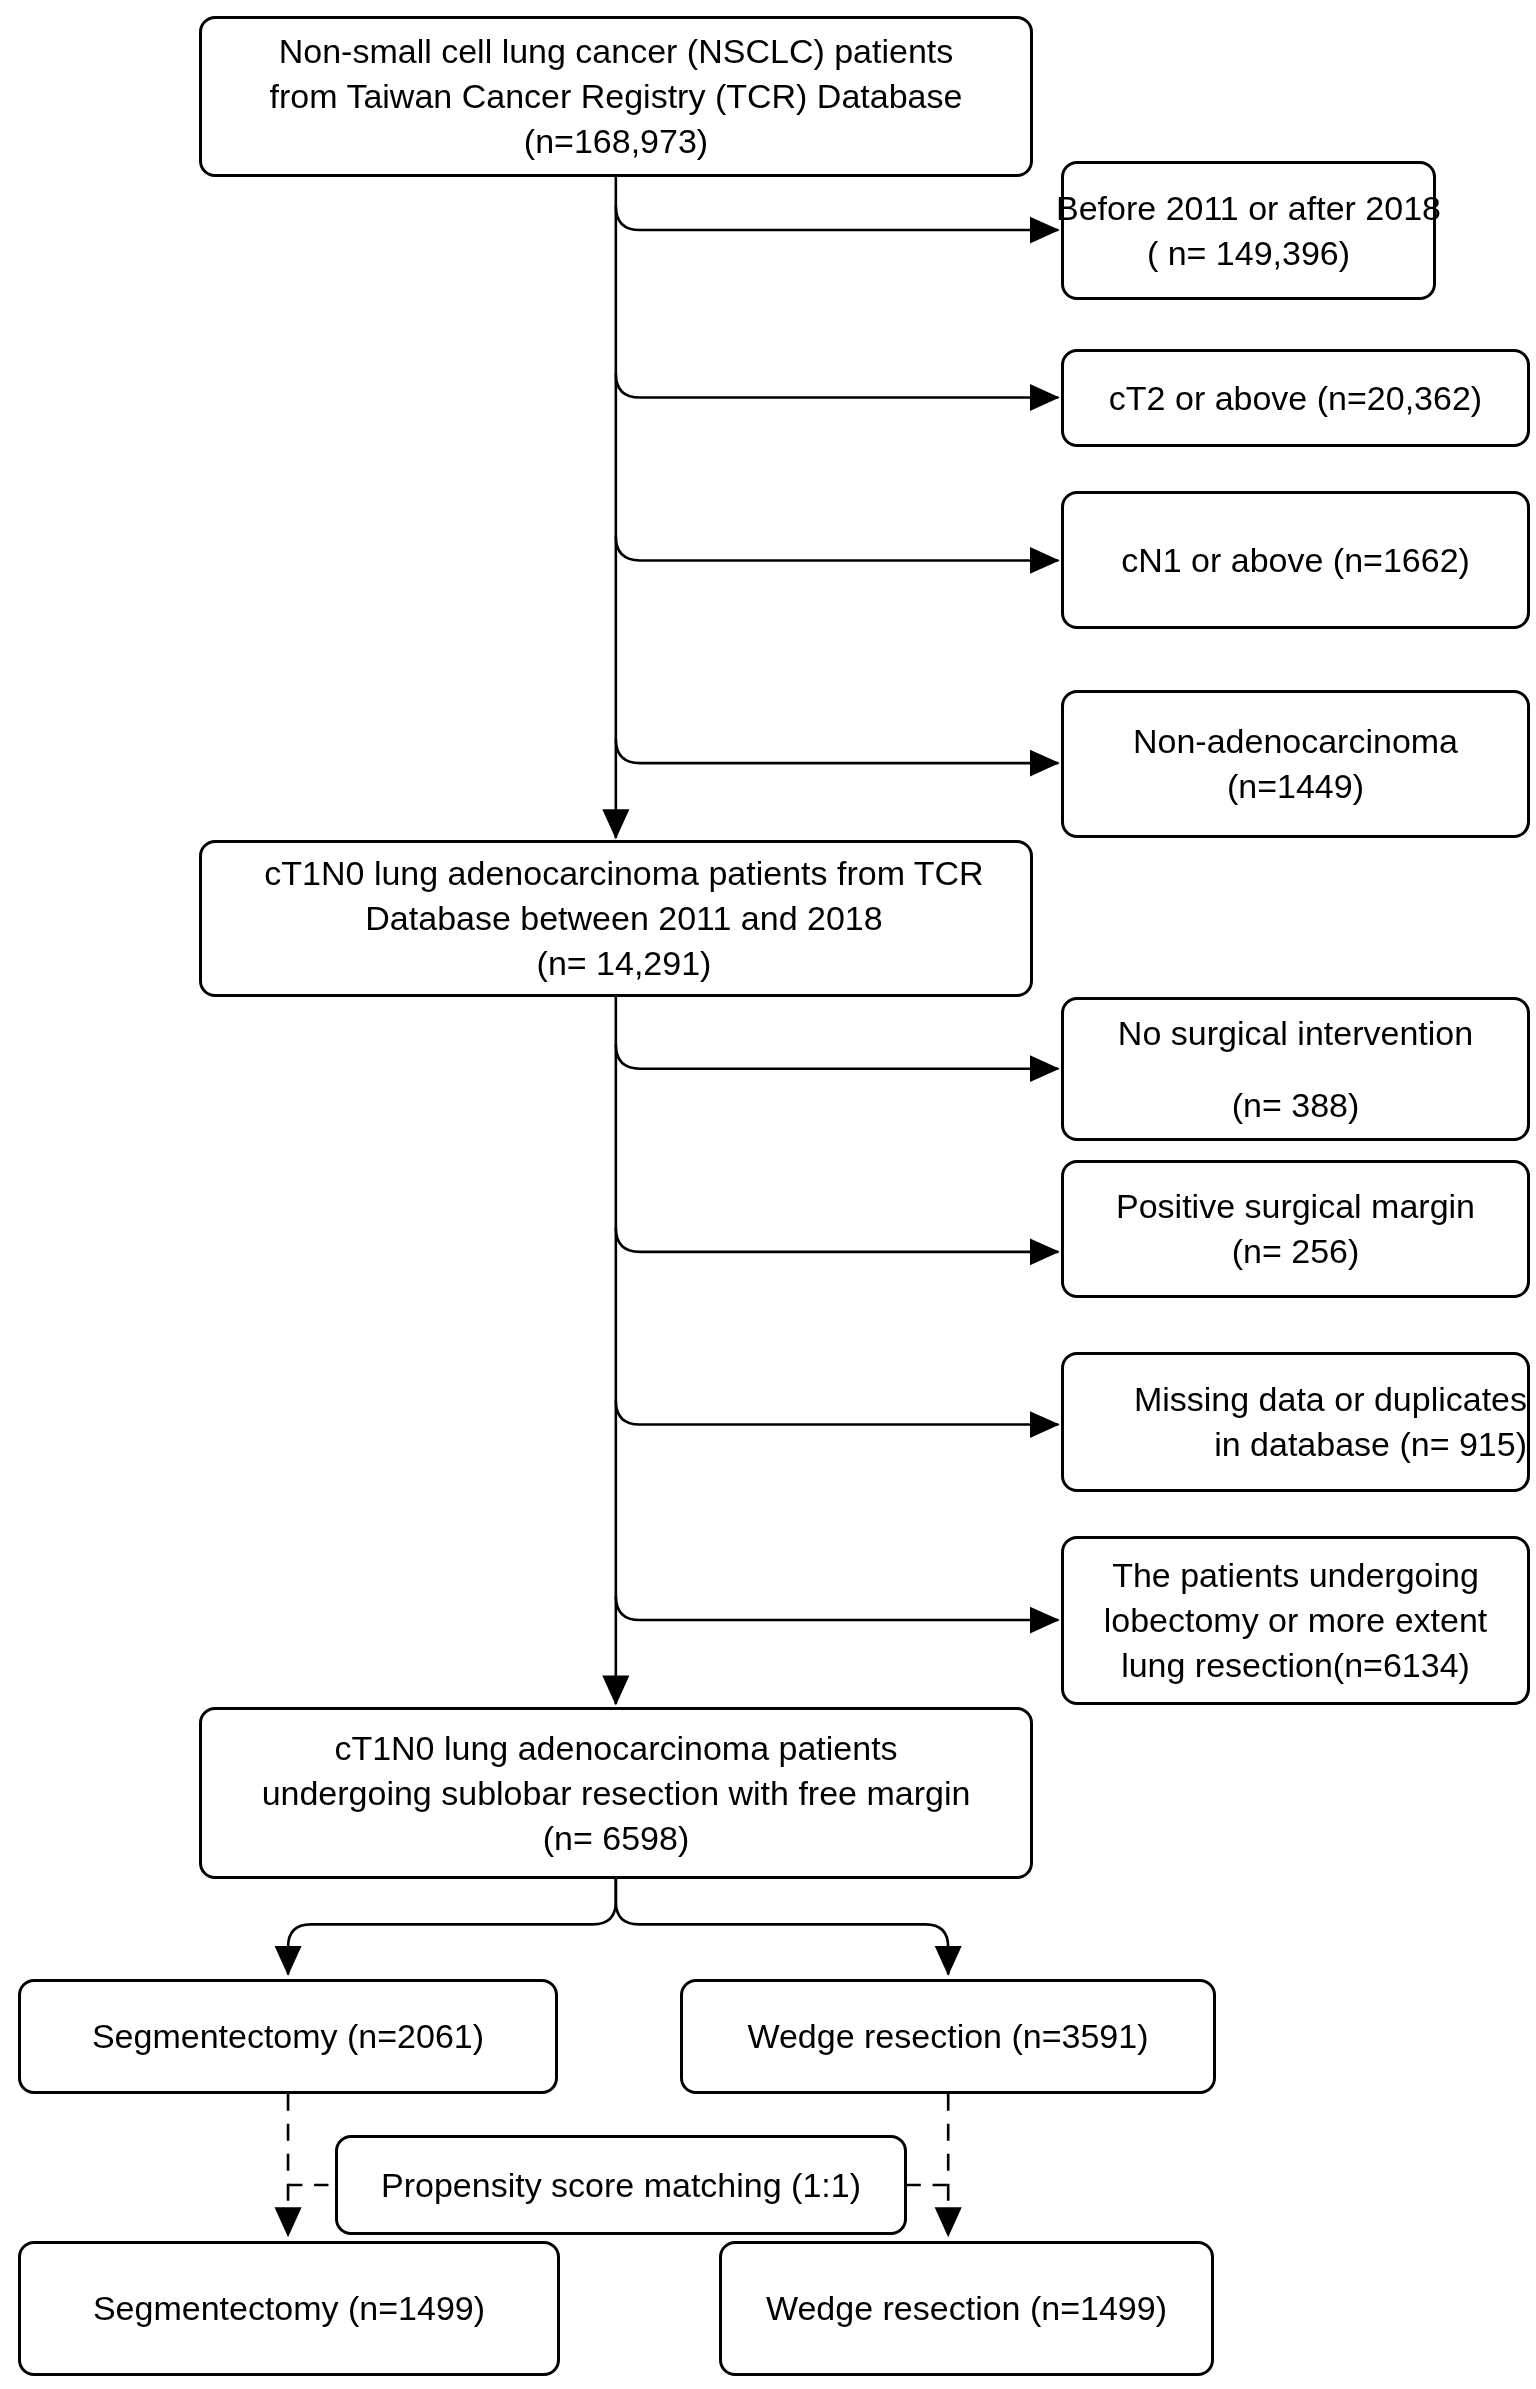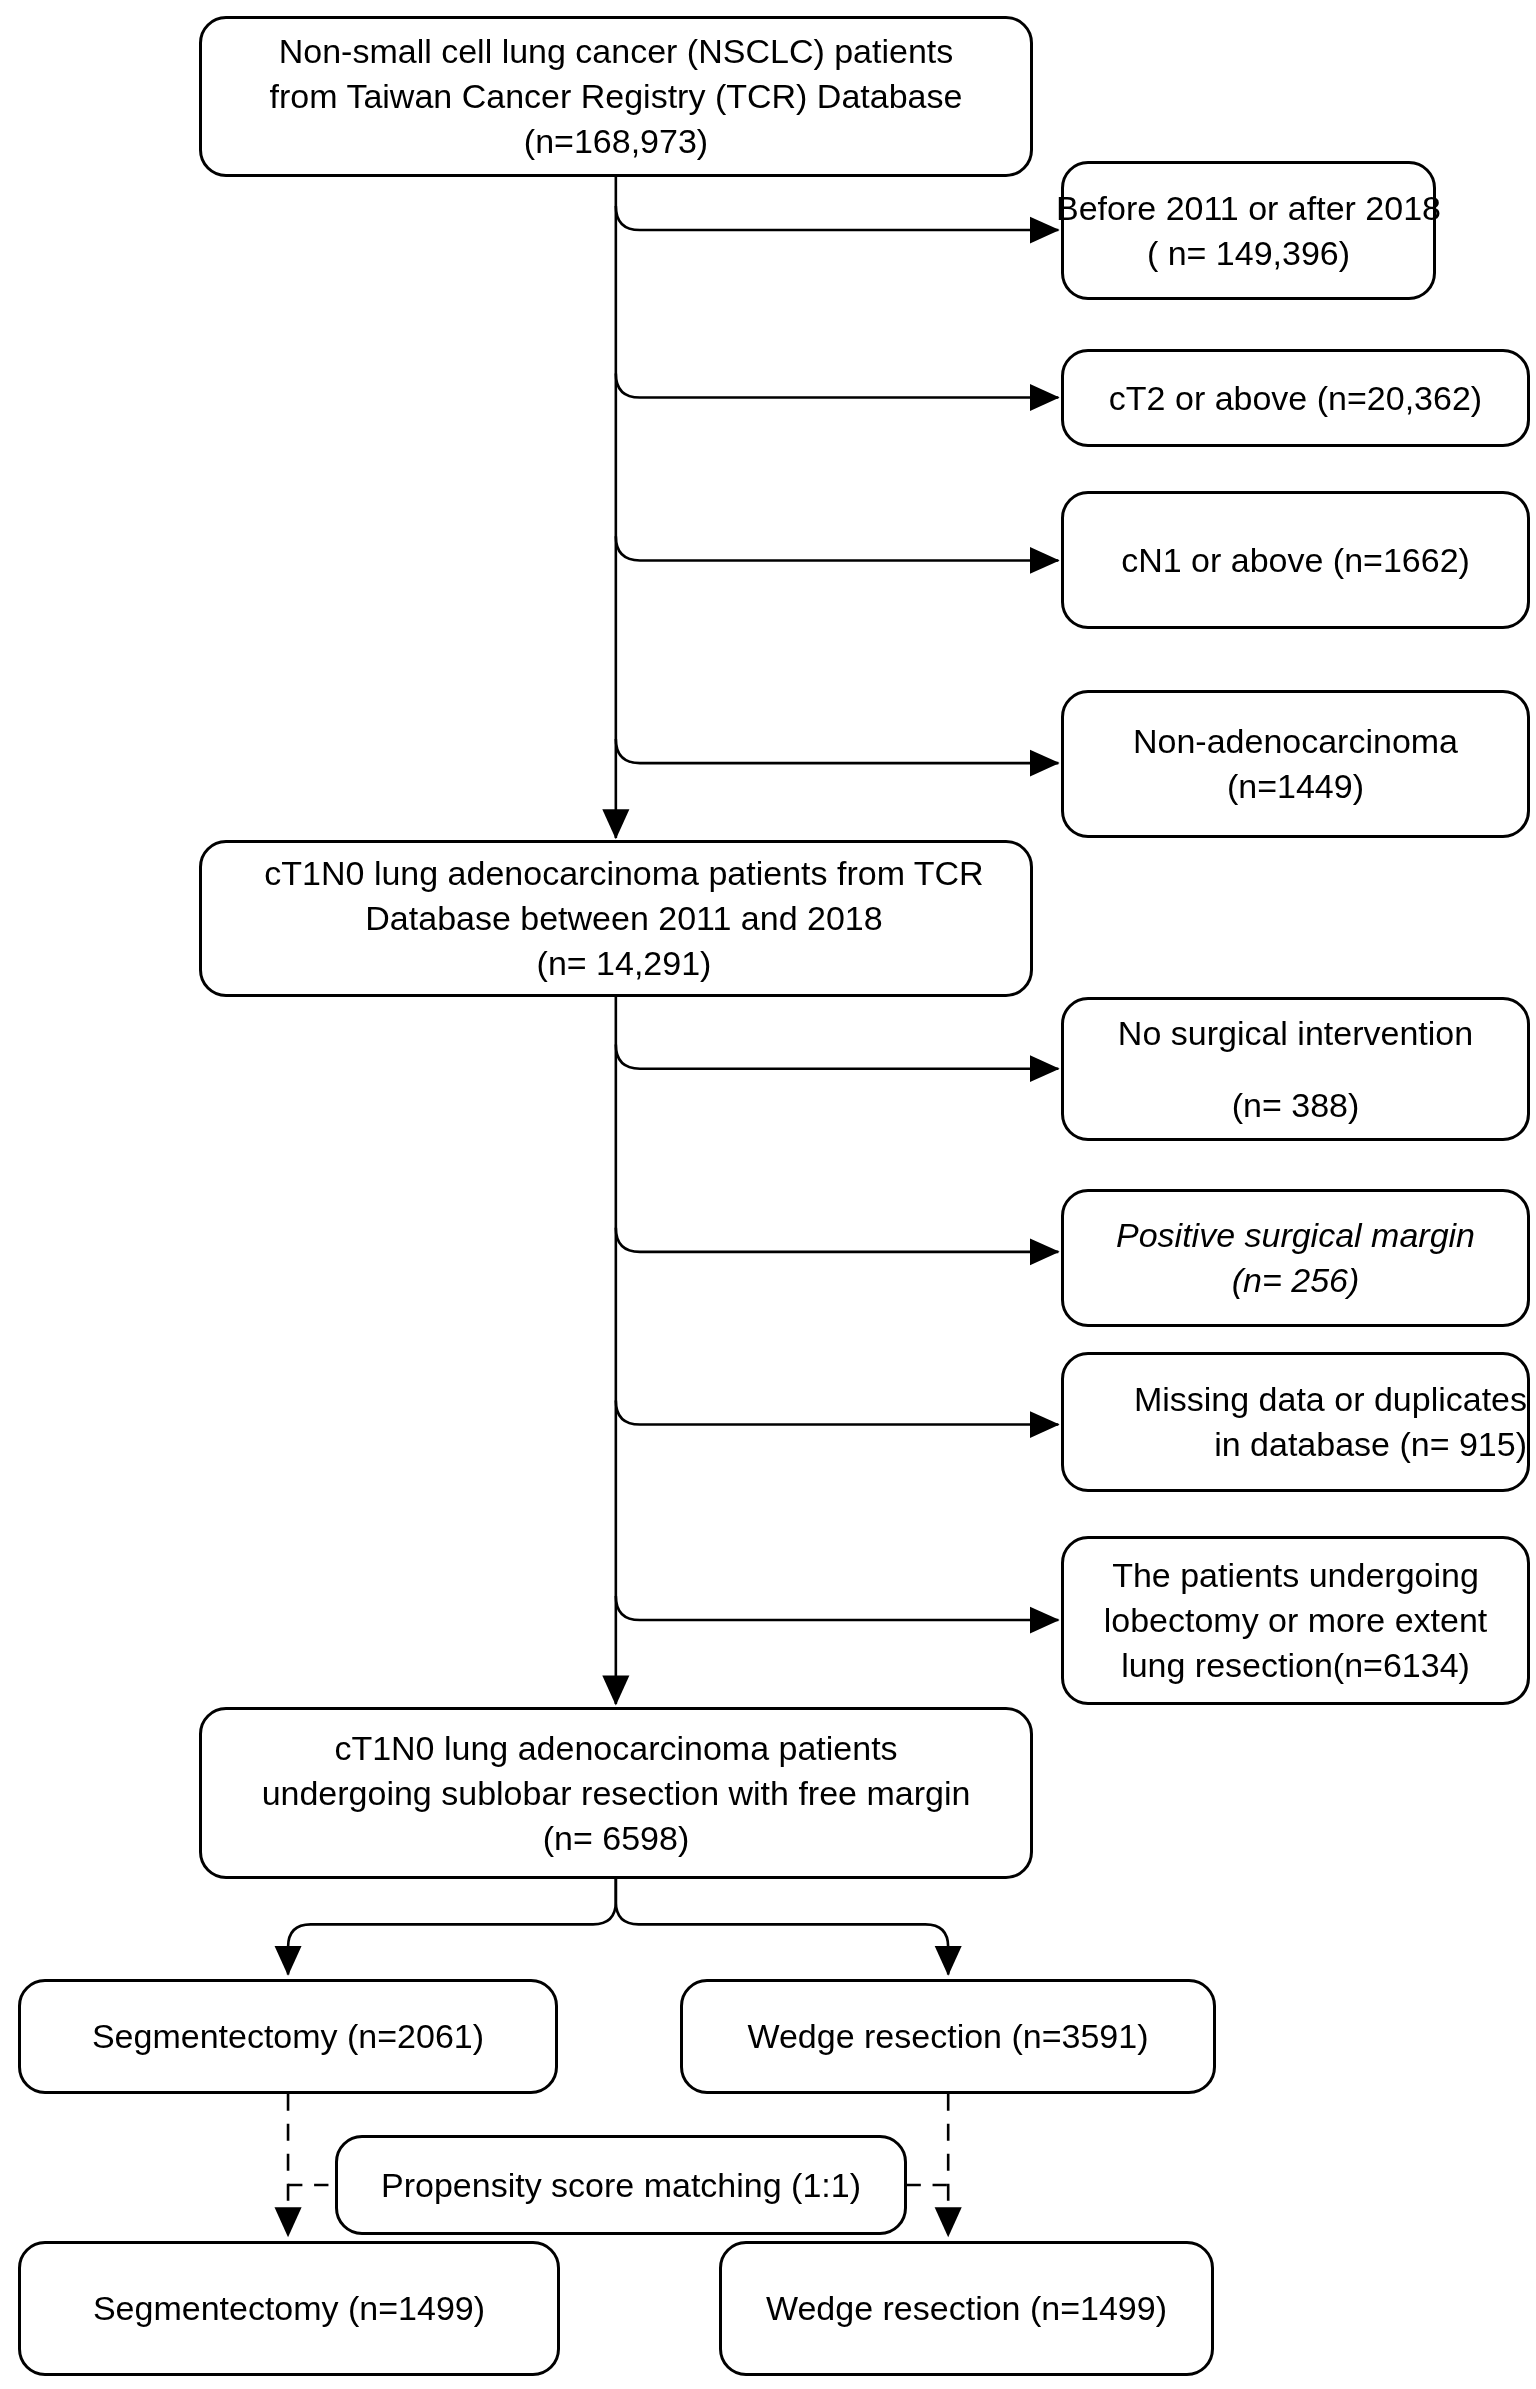--- a/index.html
+++ b/index.html
@@ -14,41 +14,41 @@
   svg.connectors {
     position: absolute;
     left: 0; top: 0;
     width: 1536px; height: 2389px;
   }
   .box {
     position: absolute;
     box-sizing: border-box;
     background: #ffffff;
     border: 3.3px solid #000000;
-    border-radius: 27px;
+    border-radius: 16px;
     display: flex;
     flex-direction: column;
     justify-content: center;
     align-items: center;
     text-align: center;
     font-size: 34px;
     line-height: 45px;
     white-space: nowrap;
   }
   
   #m1 { left: 199px;  top: 15.6px;   width: 834px; height: 161px; }
   #m2 { left: 199px;  top: 840px; width: 834px; height: 157px; padding-left: 16px; }
   #m3 { left: 199px;  top: 1707px; width: 834px; height: 172px; }
   
   #e1 { left: 1061px; top: 161px;  width: 375px; height: 139px; }
   #e2 { left: 1061px; top: 349px;  width: 469px; height: 98px; }
   #e3 { left: 1061px; top: 491px;  width: 469px; height: 138px; }
   #e4 { left: 1061px; top: 690px; width: 469px; height: 148px; }
   #e5 { left: 1061px; top: 997px; width: 469px; height: 144px; gap: 27px; }
-  #e6 { left: 1061px; top: 1189px; width: 469px; height: 138px; font-style: italic; }
+  #e6 { left: 1061px; top: 1160px; width: 469px; height: 138px; }
   #e7 { left: 1061px; top: 1352px; width: 469px; height: 140px; align-items: flex-end; }
   #e8 { left: 1061px; top: 1536px; width: 469px; height: 169px; }
   
   #seg1 { left: 18px;   top: 1979px; width: 540px; height: 115px; }
   #wed1 { left: 680px; top: 1979px; width: 536px; height: 115px; }
   #psm  { left: 335px;  top: 2135px; width: 572px; height: 100px; }
   #seg2 { left: 18px;   top: 2241px; width: 542px; height: 135px; }
   #wed2 { left: 719px; top: 2241px; width: 495px; height: 135px; }
   .t-line { display: block; }
 </style>

